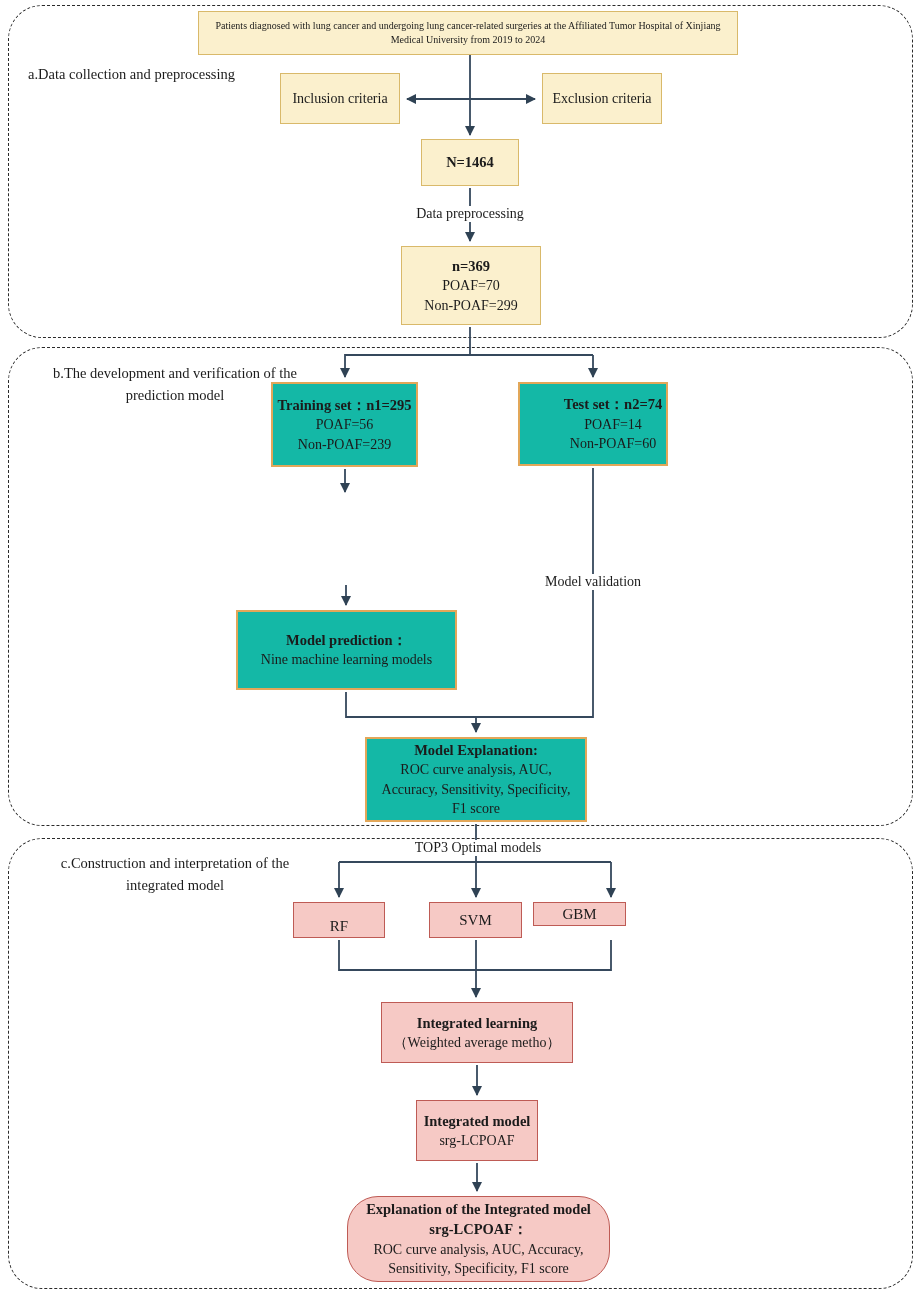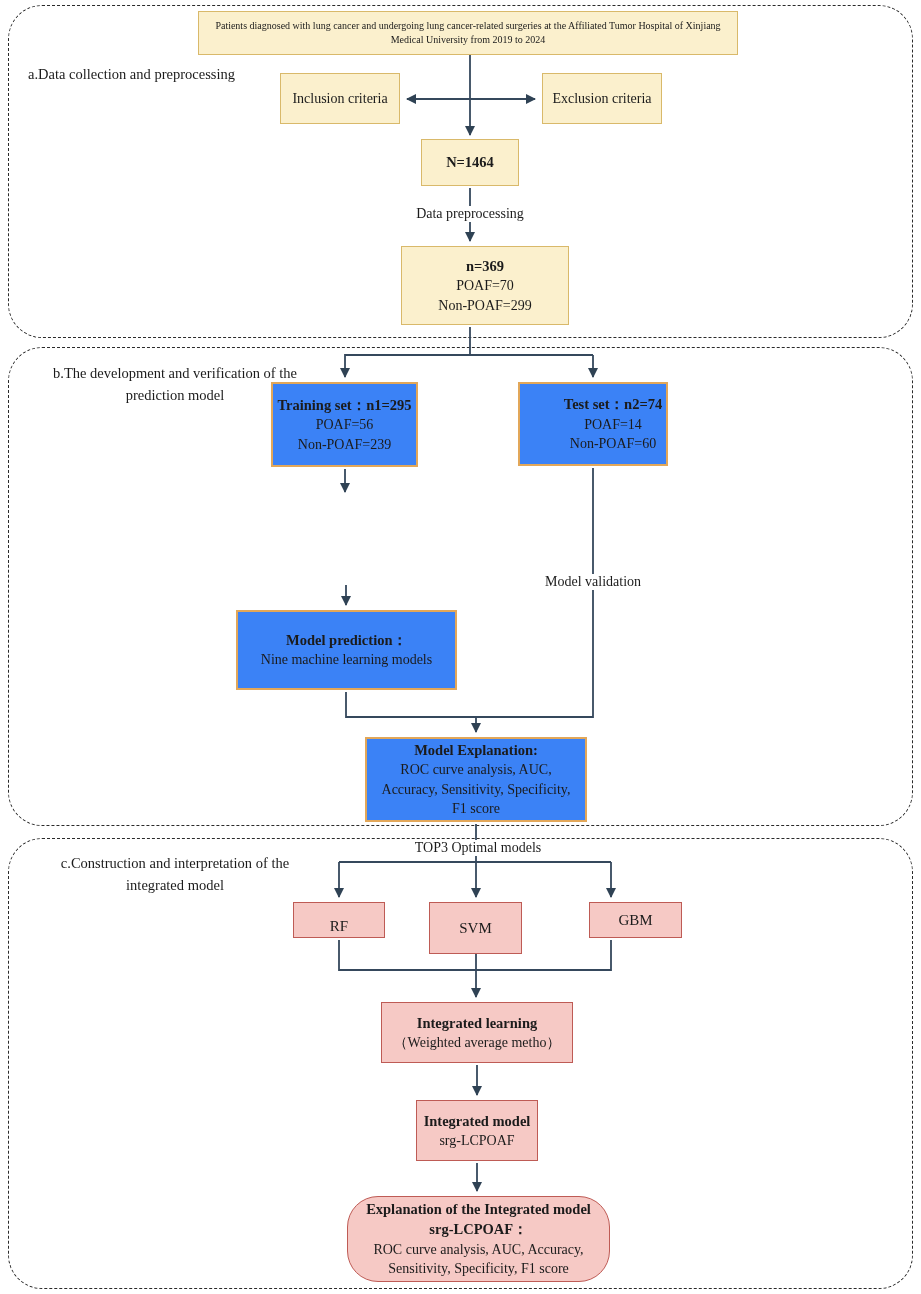--- a/index.html
+++ b/index.html
@@ -12,21 +12,21 @@
     box-sizing:border-box; background:transparent; z-index:0;
   }
   #edges { position:absolute; left:0; top:0; z-index:1; }
   .edge { stroke:#35485C; stroke-width:1.8; fill:none; }
   .box {
     position:absolute; box-sizing:border-box; z-index:2;
     display:flex; flex-direction:column; align-items:center; justify-content:center;
     text-align:center; line-height:1.4; font-size:14px;
   }
   .yellow { background:#FBF0CD; border:1.5px solid #D9B96A; }
-  .peach  { background:#3b82f6; border:2px solid  #E2A759; }
+  .peach  { background:#14b8a6; border:2px solid  #E2A759; }
   .pink   { background:#F6C9C5; border:1.5px solid #BE5B55; }
   .bt { font-weight:bold; font-size:14.5px; }
   .section-label {
     position:absolute; z-index:2; font-size:14.5px; text-align:center; line-height:1.5;
   }
   .edge-label {
     position:absolute; z-index:2; transform:translate(-50%,-50%);
     background:#ffffff; padding:0 5px; font-size:14px; white-space:nowrap;
   }
   .src-box { font-size:10px; line-height:1.45; padding:0 14px; }
@@ -98,21 +98,21 @@
   </div>
   <div class="box yellow" style="left:542px; top:73px; width:120px; height:51px;">
     <span>Exclusion criteria</span>
   </div>
   <div class="box yellow" style="left:421px; top:139px; width:98px; height:47px;">
     <span class="bt">N=1464</span>
   </div>
   <div class="edge-label" style="left:470px; top:214px;">
     <span>Data preprocessing</span>
   </div>
-  <div class="box yellow" style="left:401px; top:246px; width:168px; height:79px;">
+  <div class="box yellow" style="left:401px; top:246px; width:140px; height:79px;">
     <span class="bt">n=369</span>
     <span>POAF=70</span>
     <span>Non-POAF=299</span>
   </div>
 
   <div class="box peach" style="left:271px; top:382px; width:147px; height:85px;">
     <span class="bt">Training set：n1=295</span>
     <span>POAF=56</span>
     <span>Non-POAF=239</span>
   </div>
@@ -132,24 +132,24 @@
     <span class="bt">Model Explanation:</span>
     <span>ROC curve analysis, AUC, Accuracy, Sensitivity, Specificity, F1 score</span>
   </div>
 
   <div class="edge-label" style="left:478px; top:848px;">
     <span>TOP3 Optimal models</span>
   </div>
   <div class="box pink" style="left:293px; top:902px; width:92px; height:36px; font-size:15px;justify-content:flex-end;">
     <span>RF</span>
   </div>
-  <div class="box pink" style="left:429px; top:902px; width:93px; height:52px; font-size:15px;">
+  <div class="box pink" style="left:429px; top:902px; width:93px; height:36px; font-size:15px;">
     <span>SVM</span>
   </div>
-  <div class="box pink" style="left:589px; top:902px; width:93px; height:36px; font-size:15px;">
+  <div class="box pink" style="left:533px; top:902px; width:93px; height:24px; font-size:15px;">
     <span>GBM</span>
   </div>
   <div class="box pink" style="left:381px; top:1002px; width:192px; height:61px;">
     <span class="bt">Integrated learning</span>
     <span>（Weighted average metho）</span>
   </div>
   <div class="box pink" style="left:416px; top:1100px; width:122px; height:61px;">
     <span class="bt">Integrated model</span>
     <span>srg-LCPOAF</span>
   </div>

